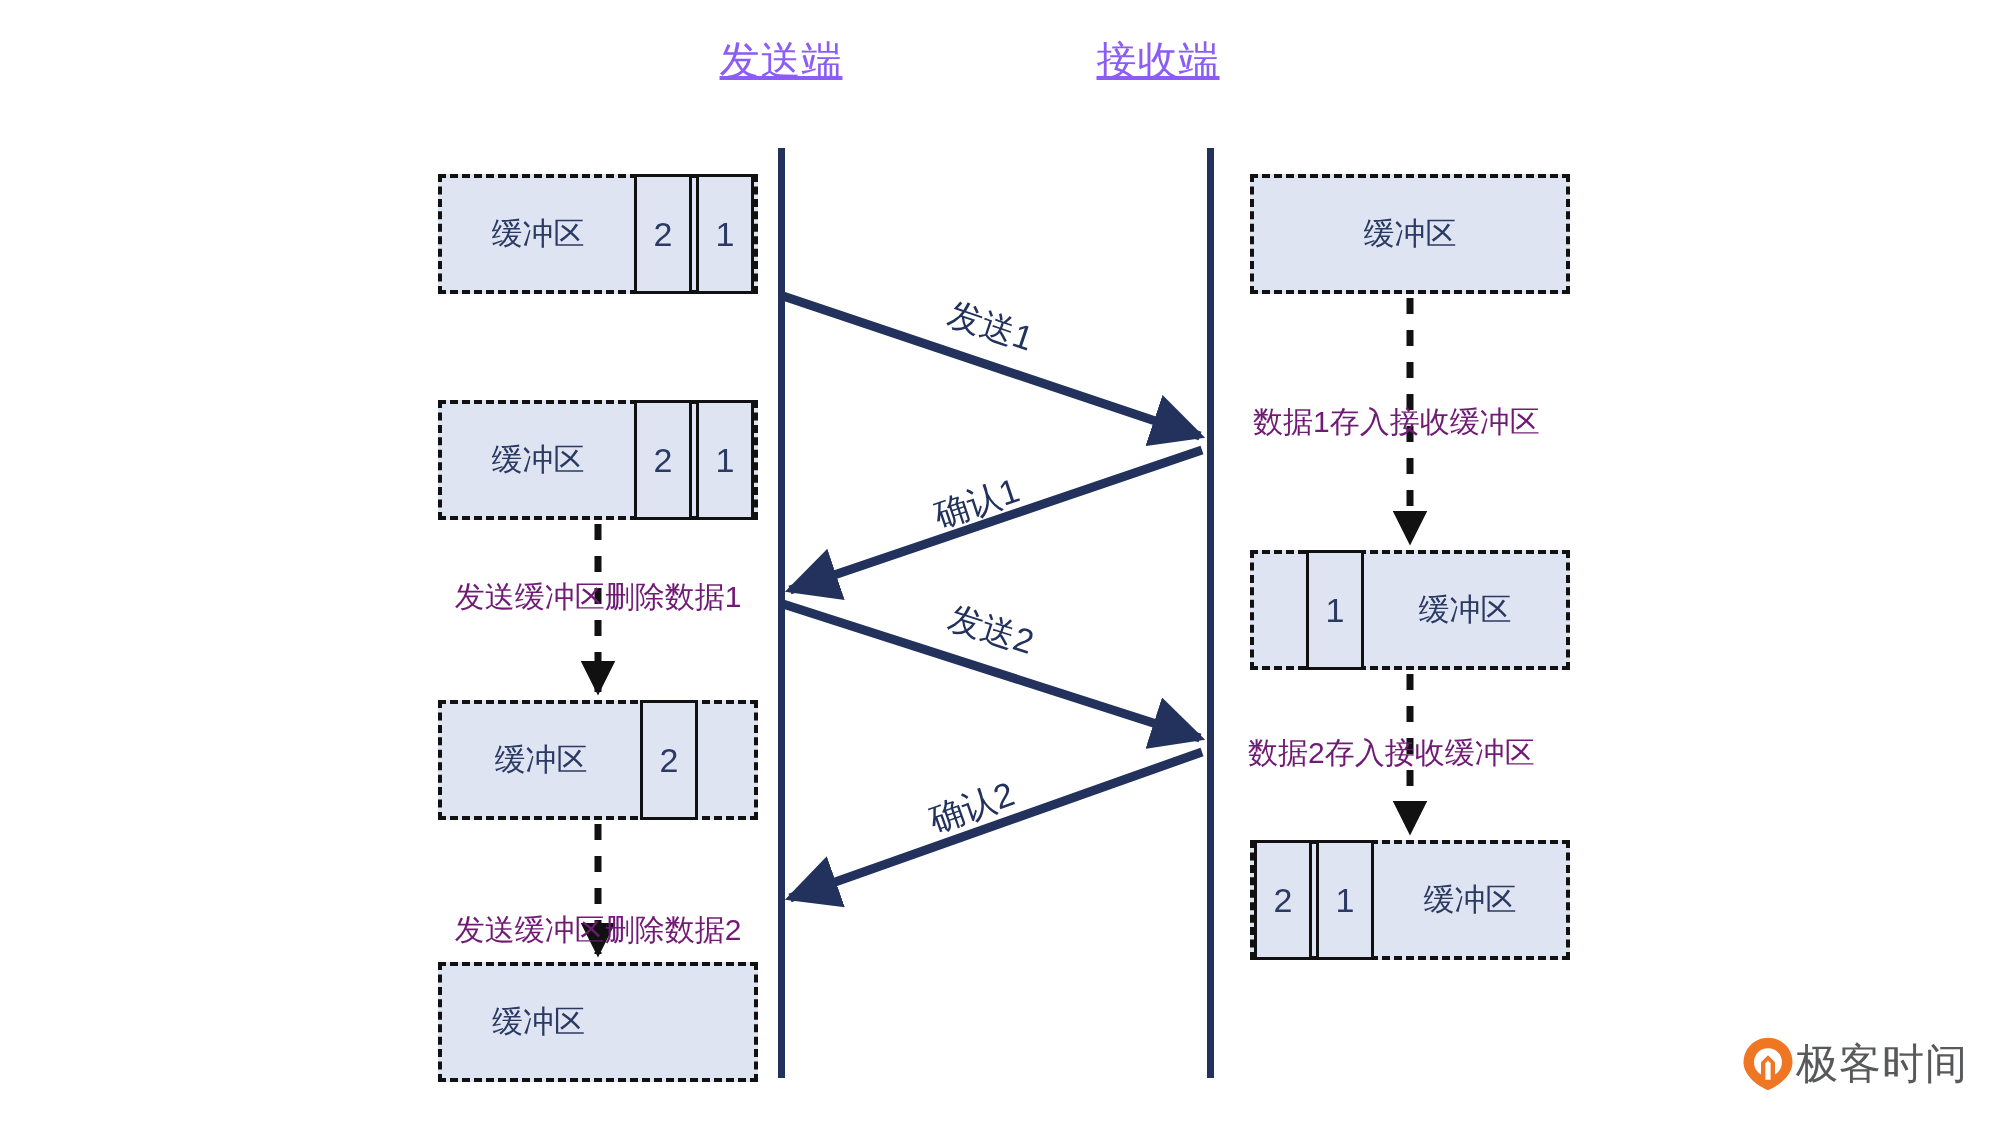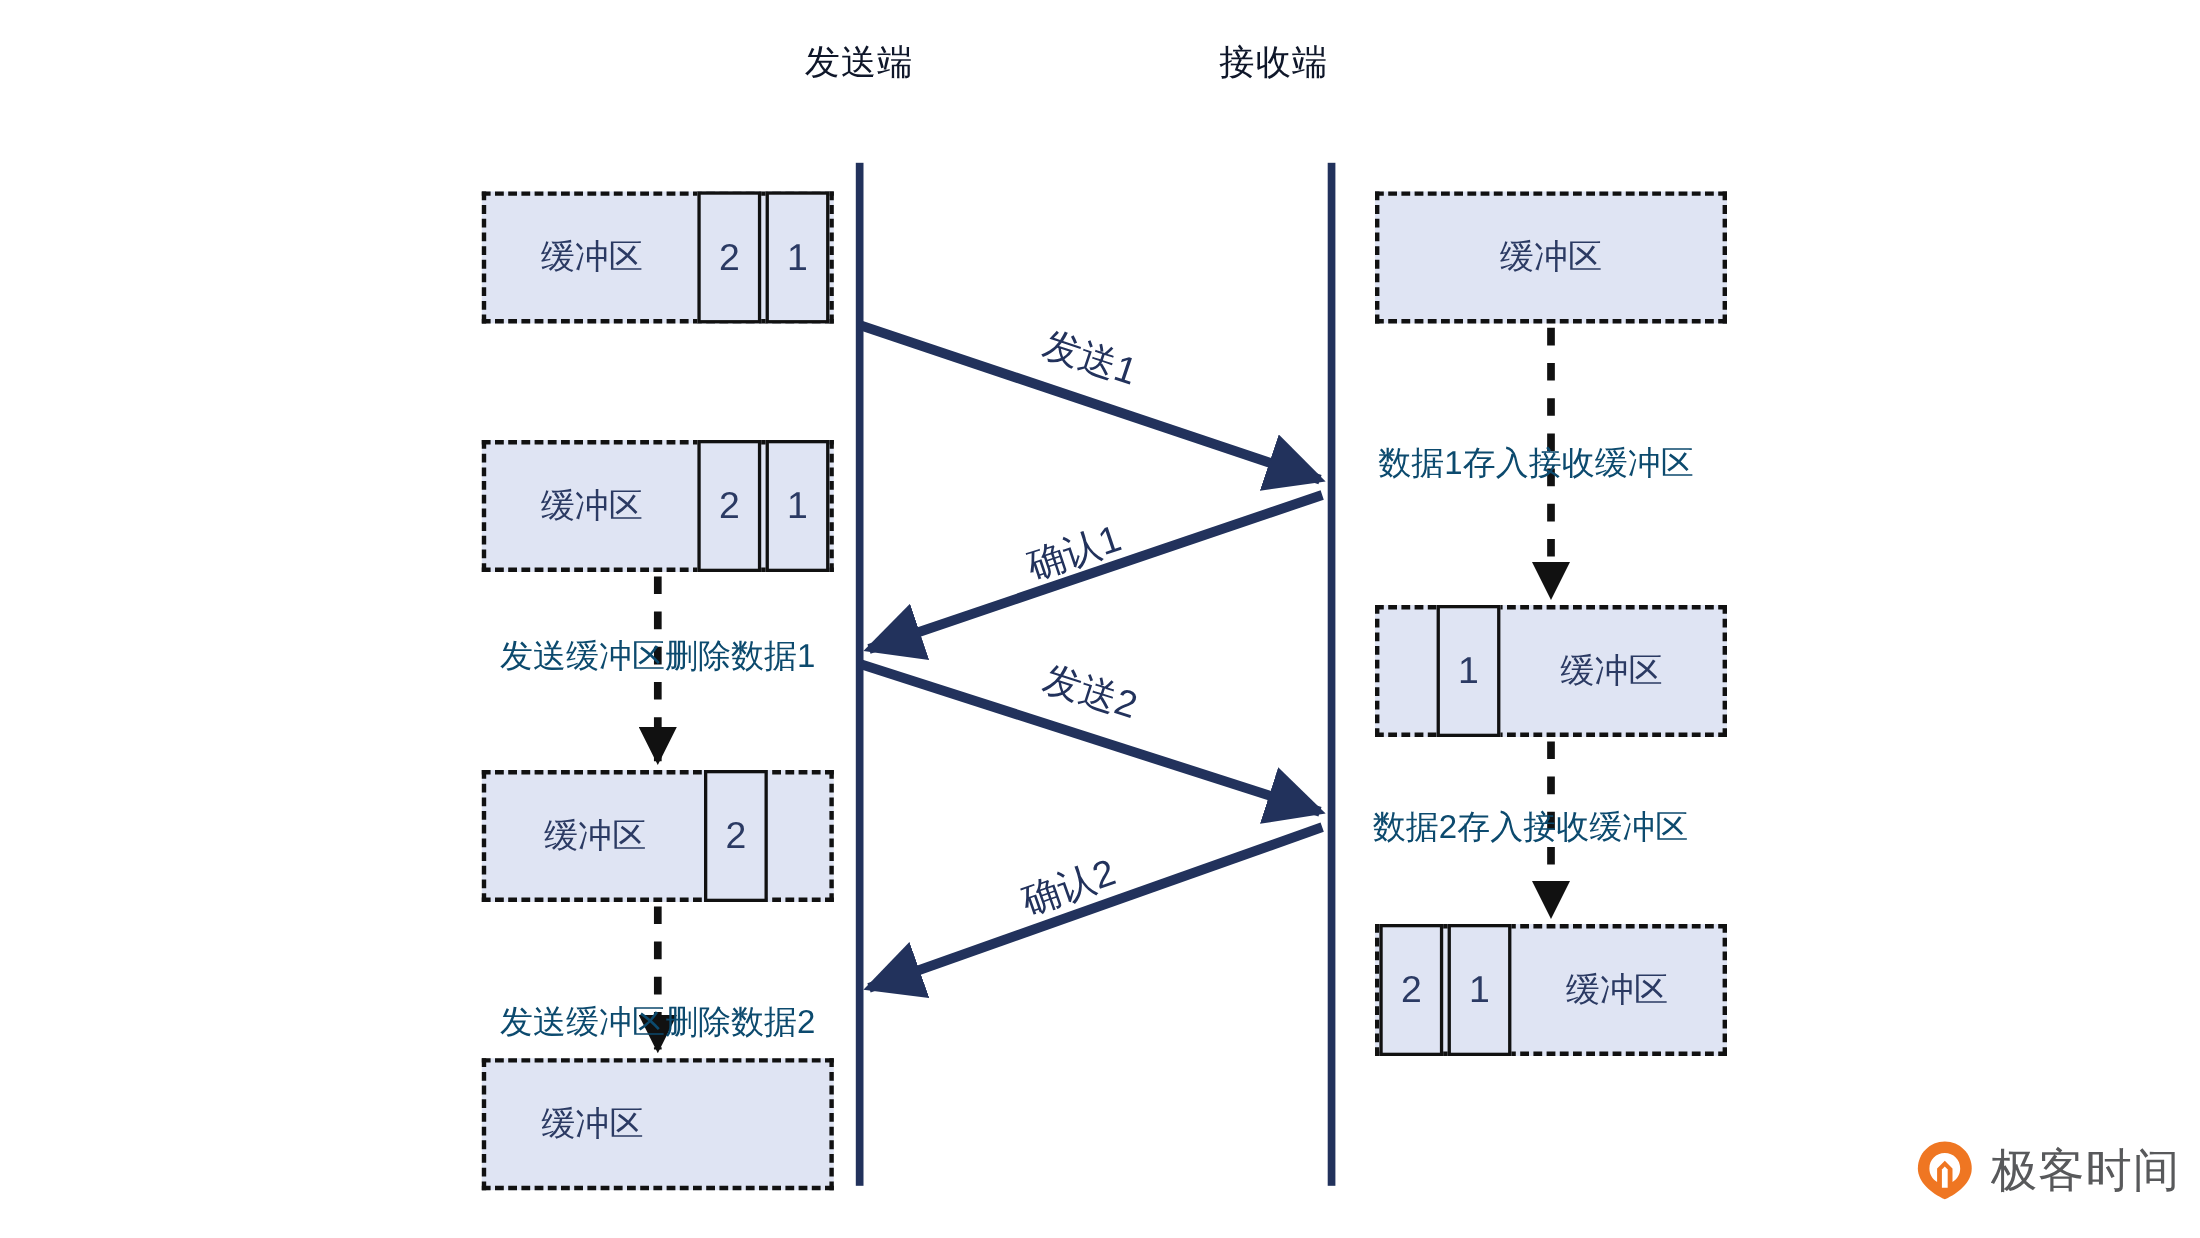--- a/index.html
+++ b/index.html
@@ -15,26 +15,27 @@
     position: relative;
     width: 2000px;
     height: 1125px;
     background: #ffffff;
     overflow: hidden;
   }
 
   
   .col-title {
     position: absolute;
-    color: #0f172a;
-    font-size: 32px;
+    color: #8b5cf6;
+    font-size: 40px;
     line-height: 1;
     letter-spacing: 1px;
     white-space: nowrap;
     transform: translateX(-50%);
+    text-decoration: underline;
   }
 
   
   .lifeline {
     position: absolute;
     width: 7px;
     background: #22325c;
   }
 
   
@@ -77,21 +78,21 @@
     left: 0;
     top: 0;
     width: 2000px;
     height: 1125px;
     pointer-events: none;
   }
 
   
   .annot {
     position: absolute;
-    color: #0c4a6e;
+    color: #701a75;
     font-size: 30px;
     white-space: nowrap;
     line-height: 1;
   }
   .annot.center { transform: translateX(-50%); }
 
   
   .arrow-label {
     position: absolute;
     color: #22325c;
@@ -99,21 +100,21 @@
     white-space: nowrap;
     line-height: 1;
     transform-origin: 0 0;
   }
 
   
   #brand {
     position: absolute;
     display: flex;
     align-items: flex-end;
-    gap: 14px;
+    gap: 0;
   }
   #brand .mark {
     width: 56px;
     height: 56px;
     flex: 0 0 auto;
   }
   #brand .wordmark {
     color: #58595b;
     font-size: 42px;
     letter-spacing: 1px;

